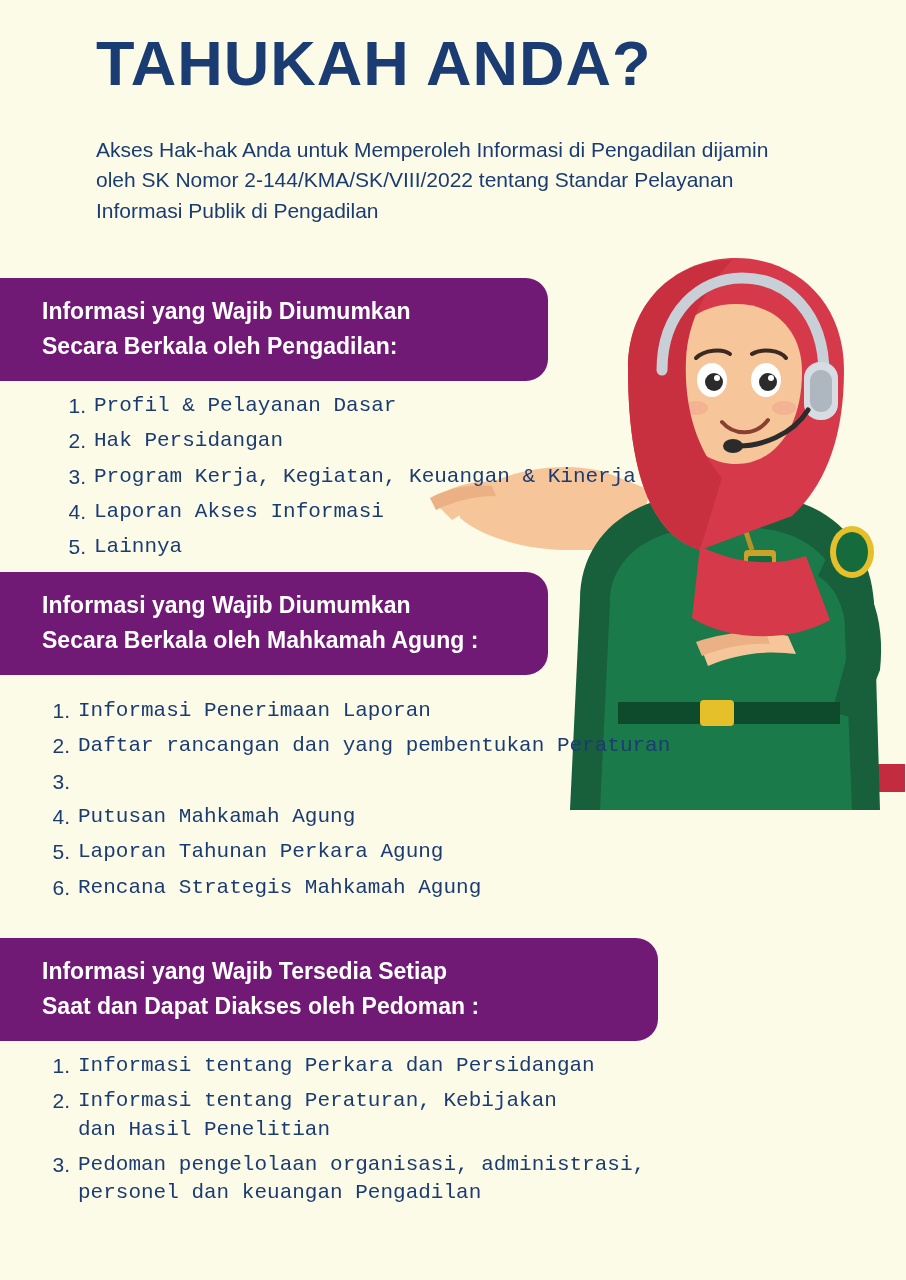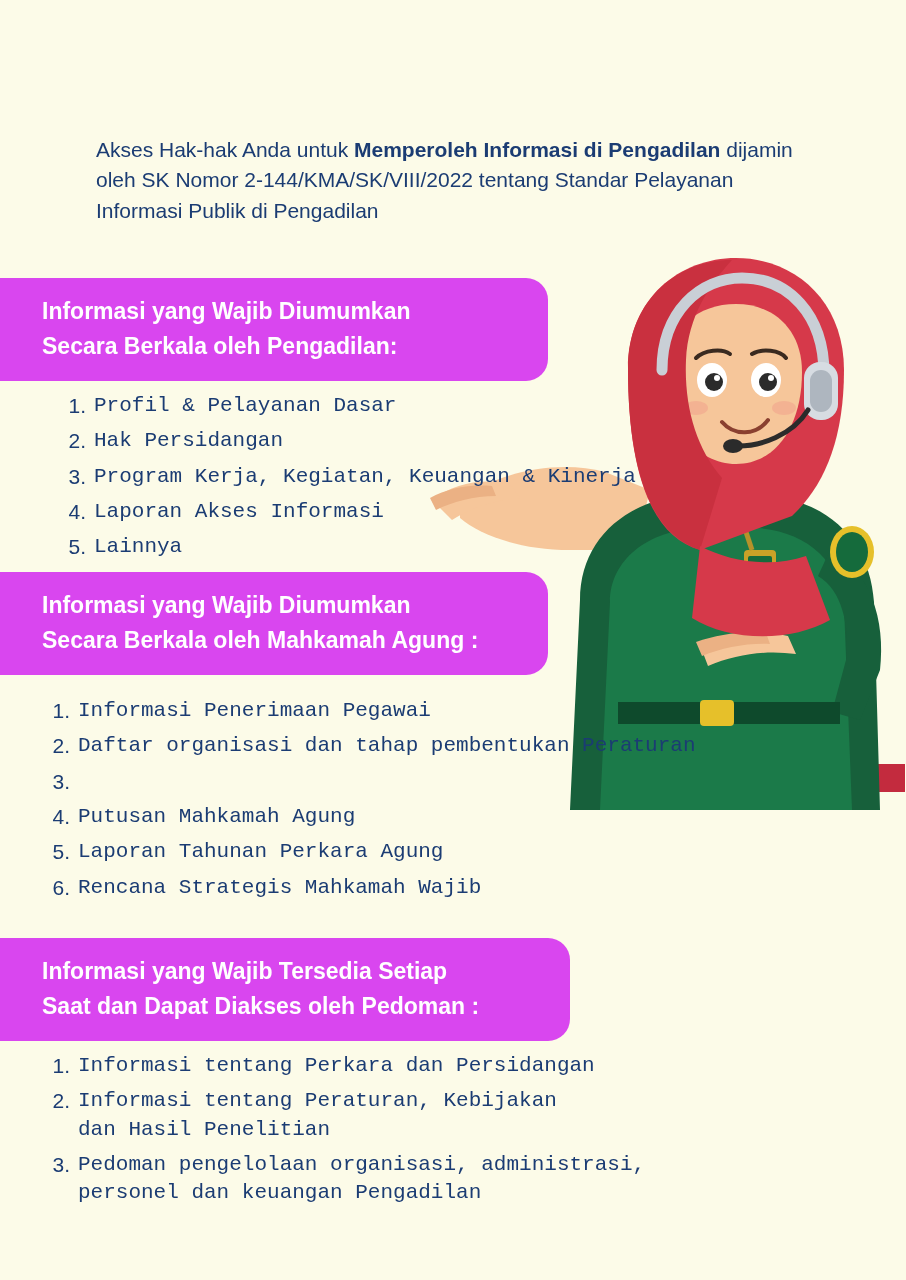--- a/index.html
+++ b/index.html
@@ -37,41 +37,41 @@
 
   .subtitle {
     position: absolute;
     left: 96px;
     top: 135px;
     width: 700px;
     font-size: 21px;
     line-height: 1.45;
     color: #1B3C73;
   }
-  .subtitle b { font-weight: bold; }
+  .subtitle b { font-weight: normal; }
 
   
   .banner {
     position: absolute;
     left: 0;
-    background: #d946ef;
+    background: #701a75;
     color: #FFFFFF;
     font-size: 23px;
     font-weight: bold;
     line-height: 1.5;
     padding: 16px 30px 18px 42px;
     border-top-right-radius: 22px;
     border-bottom-right-radius: 22px;
     box-sizing: border-box;
   }
   .banner .line { display: block; white-space: nowrap; }
 
   #banner-1 { top: 278px; width: 548px; }
   #banner-2 { top: 572px; width: 548px; }
-  #banner-3 { top: 938px; width: 570px; }
+  #banner-3 { top: 938px; width: 658px; }
 
   
   .red-tab {
     position: absolute;
     left: 640px;
     top: 764px;
     width: 265px;
     height: 28px;
     background: #C32B3E;
     border-top-left-radius: 14px;
@@ -108,20 +108,21 @@
     top: 250px;
     width: 506px;
     height: 560px;
   }
 </style>
 </head>
 <body>
 
 <div class="poster">
 
+  <div class="title">TAHUKAH ANDA?</div>
 
   <div class="subtitle">
     <span>Akses Hak-hak Anda untuk </span><b>Memperoleh Informasi di Pengadilan</b><span> dijamin oleh SK Nomor 2-144/KMA/SK/VIII/2022 tentang Standar Pelayanan Informasi Publik di Pengadilan</span>
   </div>
 
   <div class="red-tab"></div>
 
   <div class="illus">
     <svg viewBox="0 0 506 560" width="506" height="560" xmlns="http://www.w3.org/2000/svg">
 
@@ -206,40 +207,40 @@
   </div>
 
   <div class="banner" id="banner-2">
     <span class="line">Informasi yang Wajib Diumumkan</span>
     <span class="line">Secara Berkala oleh Mahkamah Agung :</span>
   </div>
 
   <div class="list" id="list-2">
     <div class="item">
       <span class="num">1.</span>
-      <span class="txt">Informasi Penerimaan Pegawai</span>
+      <span class="txt">Informasi Penerimaan Laporan</span>
     </div>
     <div class="item">
       <span class="num">2.</span>
-      <span class="txt">Daftar organisasi dan tahap pembentukan Peraturan</span>
+      <span class="txt">Daftar rancangan dan yang pembentukan Peraturan</span>
     </div>
     <div class="item">
       <span class="num">3.</span>
     </div>
     <div class="item">
       <span class="num">4.</span>
       <span class="txt">Putusan Mahkamah Agung</span>
     </div>
     <div class="item">
       <span class="num">5.</span>
       <span class="txt">Laporan Tahunan Perkara Agung</span>
     </div>
     <div class="item">
       <span class="num">6.</span>
-      <span class="txt">Rencana Strategis Mahkamah Wajib</span>
+      <span class="txt">Rencana Strategis Mahkamah Agung</span>
     </div>
   </div>
 
   <div class="banner" id="banner-3">
     <span class="line">Informasi yang Wajib Tersedia Setiap</span>
     <span class="line">Saat dan Dapat Diakses oleh Pedoman :</span>
   </div>
 
   <div class="list" id="list-3">
     <div class="item">

